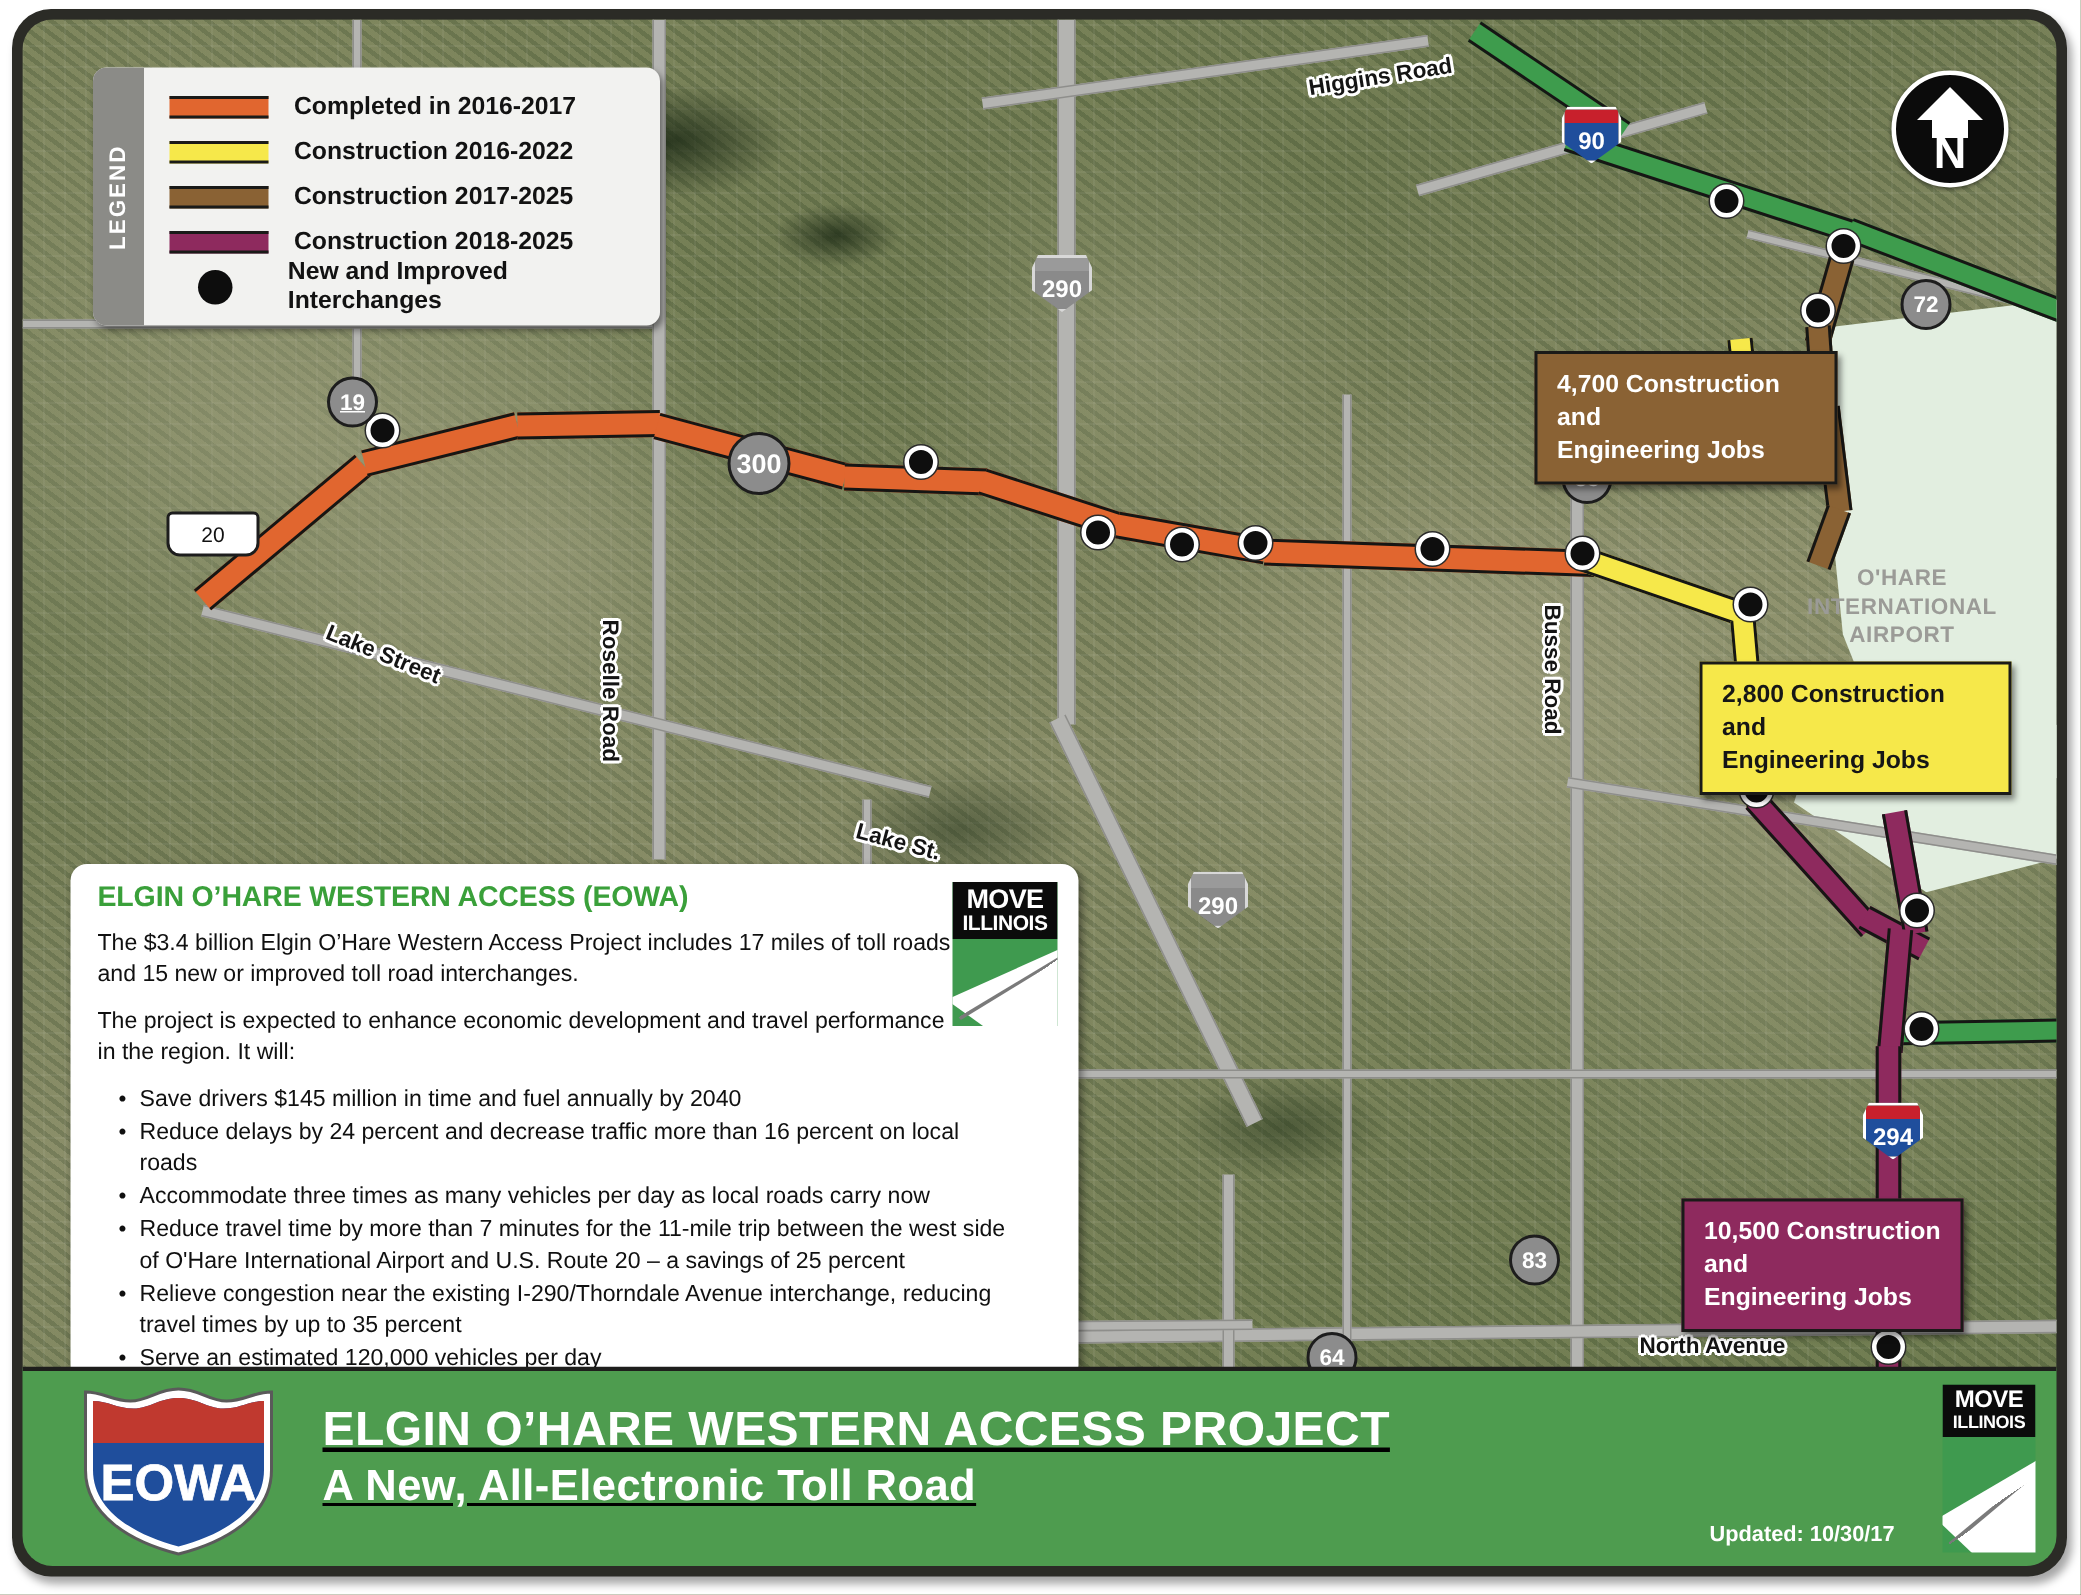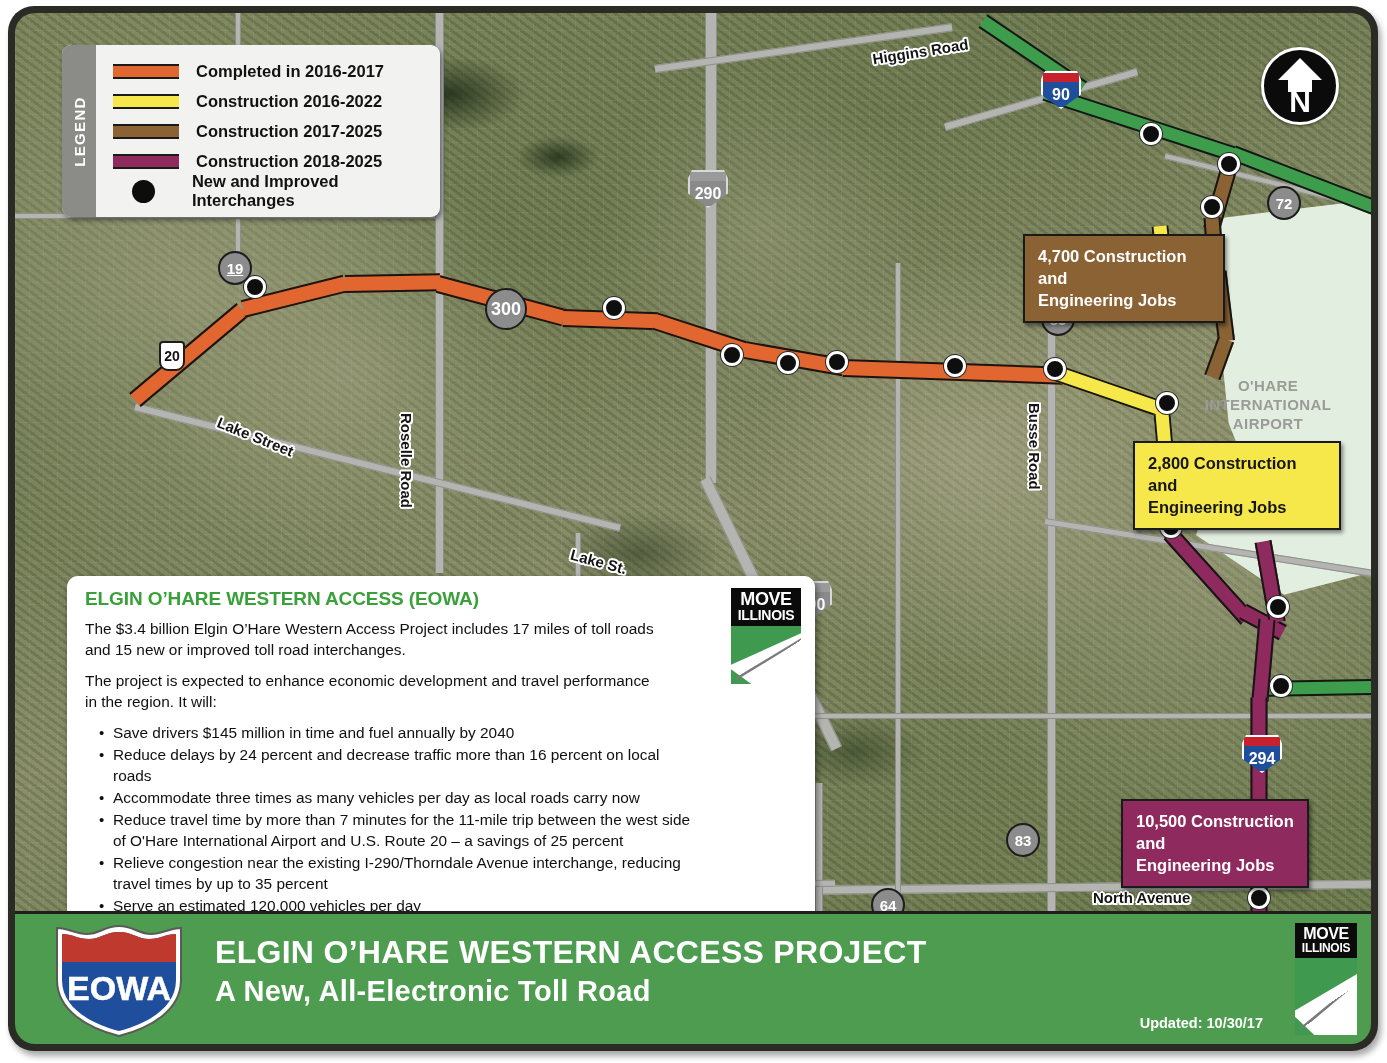--- a/index.html
+++ b/index.html
@@ -128,27 +128,27 @@
     border-radius: 50%;
     background: #8c8c8c;
     border: 2px solid #1d1d1d;
     color: #fff;
     font-size: 15px; font-weight: 700;
     display: flex; align-items: center; justify-content: center;
   }
   .shield-circle.big { width: 42px; height: 42px; font-size: 18px; }
   .shield-us {
     position: absolute;
-    width: 26px; height: 30px;
+    width: 62px; height: 30px;
     background: #fff;
     border: 2px solid #1d1d1d;
     border-radius: 4px 4px 9px 9px;
     color: #111;
-    font-size: 14px; font-weight: 700;
-    display: flex; align-items: center; justify-content: center; margin-left: 48px;
+    font-size: 14px; font-weight: 400;
+    display: flex; align-items: center; justify-content: center;
   }
   .shield-i {
     position: absolute;
     width: 40px; height: 38px;
     display: flex; align-items: flex-end; justify-content: center;
     padding-bottom: 3px;
     color: #fff;
     font-size: 16px; font-weight: 700;
     background: linear-gradient(#c8202c 0 26%, #1f4e9c 26% 100%);
     border: 2px solid #ffffff;
@@ -220,22 +220,22 @@
     box-shadow: 2px 3px 4px rgba(0,0,0,.45);
     white-space: pre-line;
   }
   .callout.brown  { background: #8a6234; color: #ffffff; }
   .callout.yellow { background: #f6e84a; color: #161616; }
   .callout.purple { background: #8e2a5e; color: #ffffff; }
 
   
   #info {
     position: absolute;
-    left: 52px; top: 563px;
-    width: 748px; height: 345px;
+    left: 32px; top: 563px;
+    width: 672px; height: 345px;
     background: #ffffff;
     border-radius: 11px;
     box-shadow: 2px 3px 6px rgba(0,0,0,.45);
     padding: 12px 18px 10px 18px;
   }
   #info h1 {
     color: #3aa03a;
     font-size: 19px; font-weight: 700; letter-spacing: -.1px;
     margin-bottom: 8px;
   }
@@ -290,21 +290,21 @@
     left: 7px; bottom: 7px;
     width: 1356px; height: 133px;
     background: #4e9c4f;
     border-radius: 0 0 20px 20px;
     border-top: 3px solid #1e1e1c;
   }
   #eowa-shield {
     position: absolute; left: 24px; top: 8px;
     width: 160px; height: 118px;
   }
-  #footer-titles { position: absolute; left: 200px; top: 18px; }
+  #footer-titles { position: absolute; left: 200px; top: 18px; text-decoration: underline; }
   #footer-titles .t1 {
     color: #ffffff; font-size: 32px; font-weight: 700; letter-spacing: .3px;
     line-height: 40px;
   }
   #footer-titles .t2 {
     color: #ffffff; font-size: 29px; font-weight: 700; letter-spacing: .3px;
     line-height: 38px;
   }
   #updated {
     position: absolute; right: 108px; bottom: 13px;

